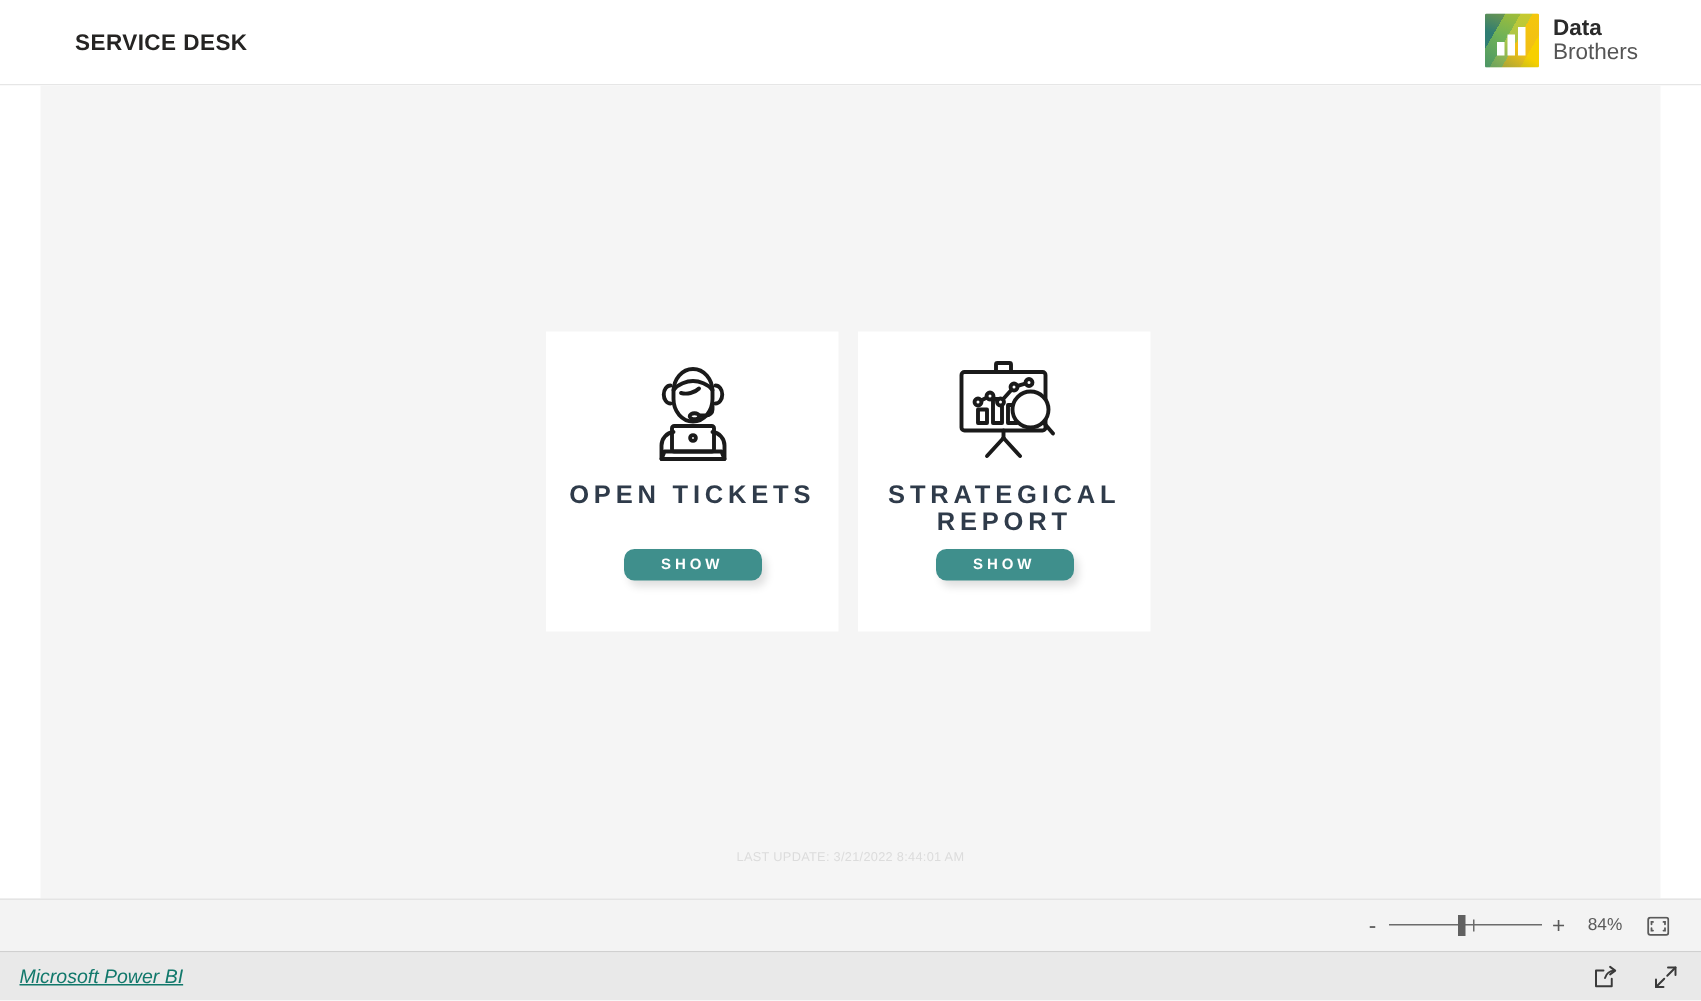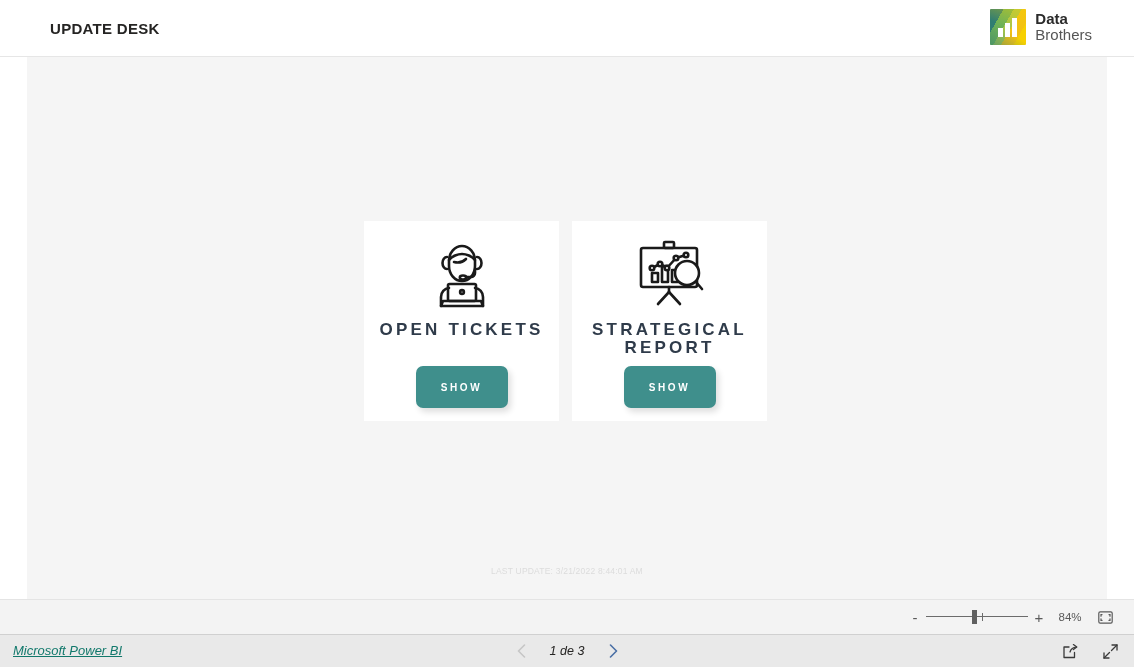--- a/index.html
+++ b/index.html
@@ -137,21 +137,21 @@
     line-height: 18px;
     color: #2f3b4a;
     text-transform: uppercase;
   }
   .show-btn {
     position: absolute;
     left: 50%;
     top: 145px;
     transform: translateX(-50%);
     width: 92px;
-    height: 42px;
+    height: 21px;
     border: none;
     border-radius: 7px;
     background: #3f8f8c;
     color: #ffffff;
     font-family: "Liberation Sans", sans-serif;
     font-size: 10px;
     font-weight: bold;
     letter-spacing: 2.6px;
     cursor: pointer;
     box-shadow: 3px 4px 6px rgba(0,0,0,0.13);
@@ -287,21 +287,21 @@
     display: flex; align-items: center; justify-content: center;
     cursor: pointer;
   }
 </style>
 </head>
 <body>
 
 <div class="app">
 
   <div class="header">
-    <div class="header-title">UPDATE DESK</div>
+    <div class="header-title">SERVICE DESK</div>
 
     <div class="brand">
       <div class="brand-mark">
         <div class="bg"></div>
         <div class="bg2"></div>
         <div class="bar b1"></div>
         <div class="bar b2"></div>
         <div class="bar b3"></div>
       </div>
       <div class="brand-text">
@@ -379,33 +379,20 @@
           <rect x="0.8" y="0.8" width="13.4" height="11.4" rx="1.4"></rect>
           <path d="M4 3.6 H3 V5.2 M11 3.6 H12 V5.2 M4 9.4 H3 V7.8 M11 9.4 H12 V7.8" stroke-linecap="round"></path>
         </svg>
       </div>
     </div>
   </div>
 
   <div class="footer">
     <a class="pbi-link" href="#">Microsoft Power BI</a>
 
-    <div class="pager">
-      <div class="pager-prev">
-        <svg width="9" height="14" viewBox="0 0 9 14" fill="none" stroke="#c6c6c6" stroke-width="1.6" stroke-linecap="round" stroke-linejoin="round">
-          <path d="M7.5 1 L1.5 7 L7.5 13"></path>
-        </svg>
-      </div>
-      <div class="pager-label">1 de 3</div>
-      <div class="pager-next">
-        <svg width="9" height="14" viewBox="0 0 9 14" fill="none" stroke="#4a6fa5" stroke-width="1.6" stroke-linecap="round" stroke-linejoin="round">
-          <path d="M1.5 1 L7.5 7 L1.5 13"></path>
-        </svg>
-      </div>
-    </div>
 
     <div class="footer-actions">
       <div class="fa-btn">
         <svg width="17" height="17" viewBox="0 0 17 17" fill="none" stroke="#3a3a3a" stroke-width="1.3" stroke-linecap="round" stroke-linejoin="round">
           <path d="M12.5 9.5 V14.5 H2 V4 H7"></path>
           <path d="M8 9 C9 5.6 11.4 4.2 14.4 4.1"></path>
           <path d="M11.4 1.6 L14.8 4.1 L11.4 6.6"></path>
         </svg>
       </div>
       <div class="fa-btn">

